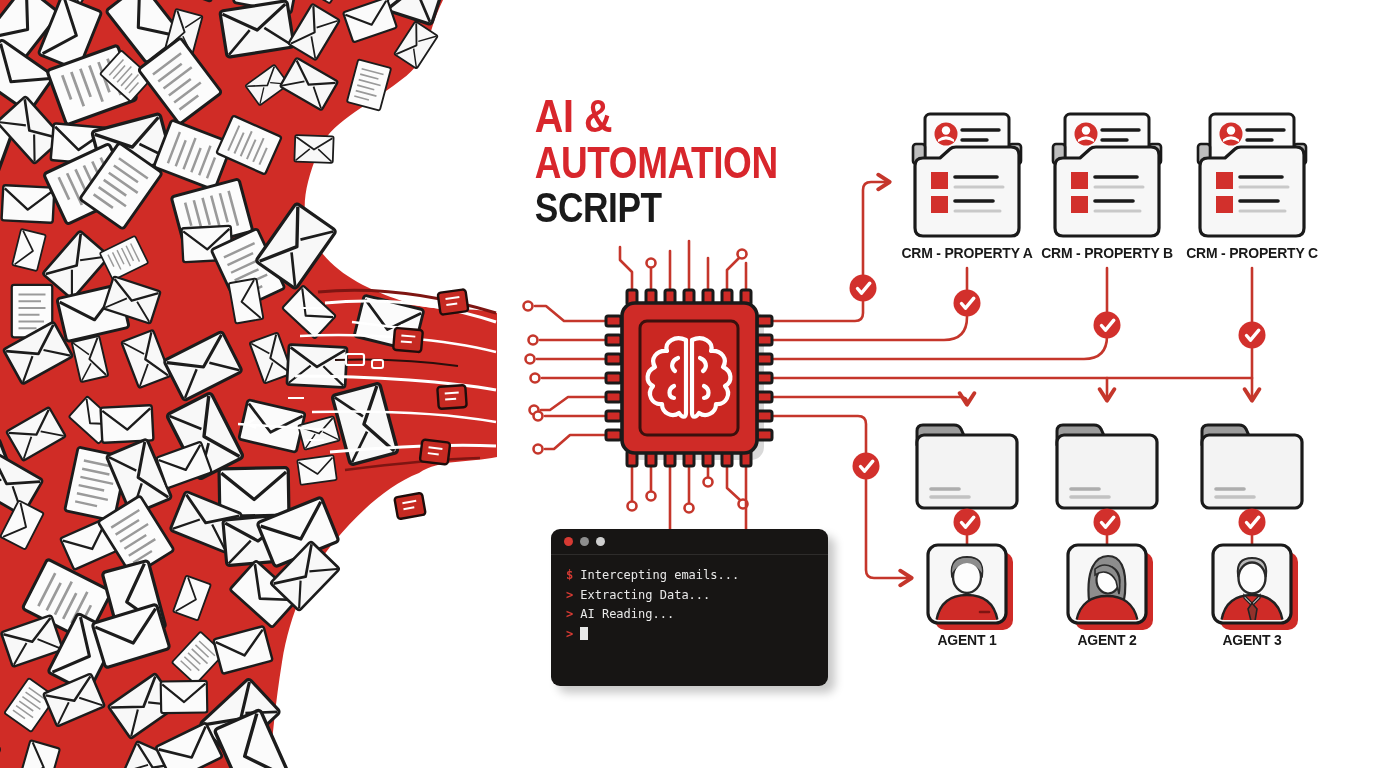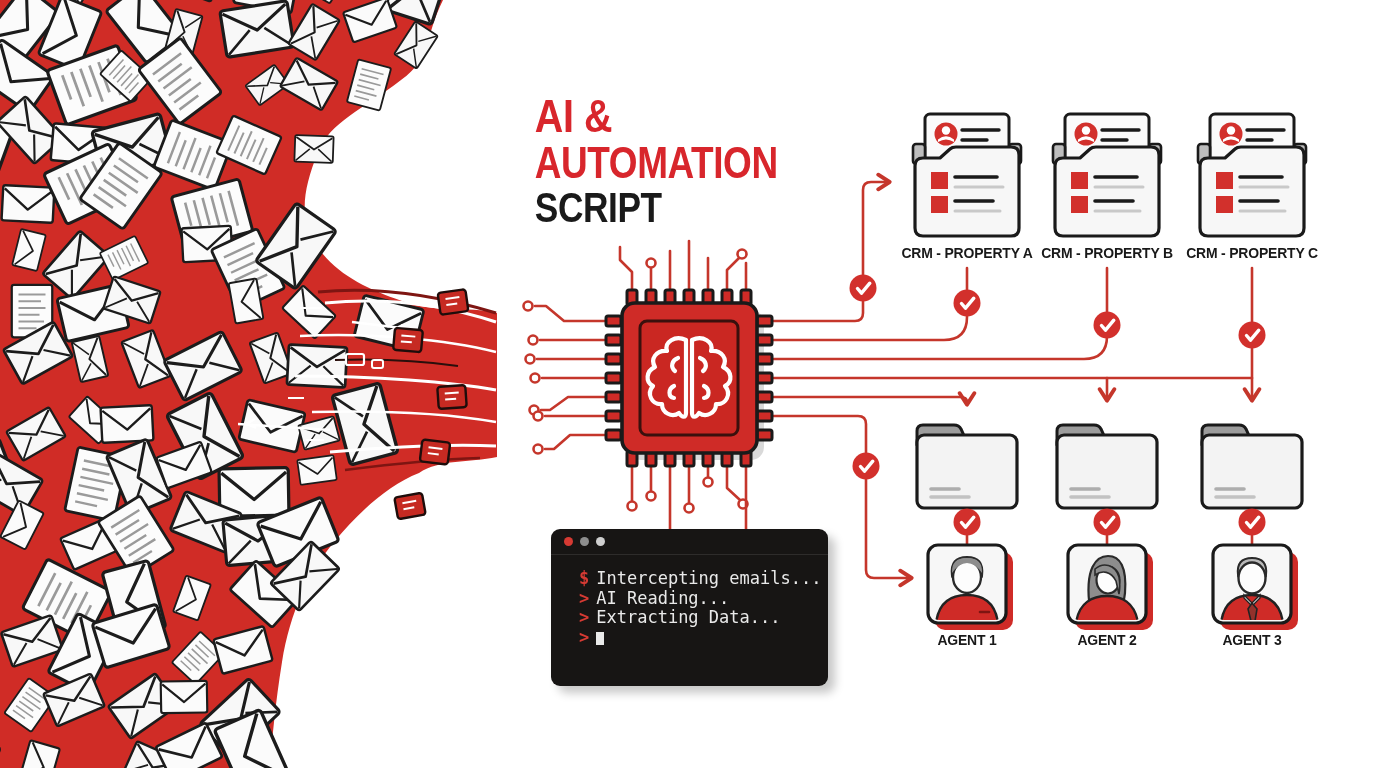--- a/index.html
+++ b/index.html
@@ -17,21 +17,21 @@
   .node-label{position:absolute;width:190px;text-align:center;font-weight:bold;
               font-size:15.5px;color:#191919;transform:scaleX(.9);transform-origin:50% 50%;
               letter-spacing:-.2px;z-index:3;white-space:nowrap;}
   
   .terminal{position:absolute;left:551px;top:529px;width:277px;height:157px;background:#171514;
             border-radius:9px;z-index:3;box-shadow:7px 7px 10px rgba(0,0,0,.22);}
   .term-header{height:25px;border-bottom:1px solid #2e2c2b;display:flex;align-items:center;
                padding-left:13px;}
   .term-dot{width:9px;height:9px;border-radius:50%;margin-right:7px;}
   .dot-red{background:#d63a33;} .dot-gray{background:#8e8e8e;} .dot-light{background:#cfcfcf;}
-  .term-body{padding:13px 0 0 28px;font-family:"DejaVu Sans Mono",monospace;font-size:17px;}
+  .term-body{padding:13px 0 0 15px;font-family:"DejaVu Sans Mono",monospace;font-size:12px;}
   .term-line{height:19.5px;white-space:pre;color:#e9e9e9;}
   .prompt{color:#d63a33;margin-right:7px;font-weight:bold;}
   .cursor{display:inline-block;width:8px;height:13px;background:#e9e9e9;vertical-align:-2px;}
 </style>
 </head>
 <body>
 
 <div class="stage">
 
 <svg width="1376" height="768" viewBox="0 0 1376 768">
@@ -410,19 +410,19 @@
 <div class="node-label" style="left:1157px;top:631px;">AGENT 3</div>
 
 <div class="terminal">
   <div class="term-header">
     <span class="term-dot dot-red"></span>
     <span class="term-dot dot-gray"></span>
     <span class="term-dot dot-light"></span>
   </div>
   <div class="term-body">
     <div class="term-line"><span class="prompt">$</span><span>Intercepting emails...</span></div>
+    <div class="term-line"><span class="prompt">&gt;</span><span>Extracting Data...</span></div>
     <div class="term-line"><span class="prompt">&gt;</span><span>AI Reading...</span></div>
-    <div class="term-line"><span class="prompt">&gt;</span><span>Extracting Data...</span></div>
     <div class="term-line"><span class="prompt">&gt;</span><span></span><span class="cursor"></span></div>
   </div>
 </div>
 
 </div>
 
 </body></html>

